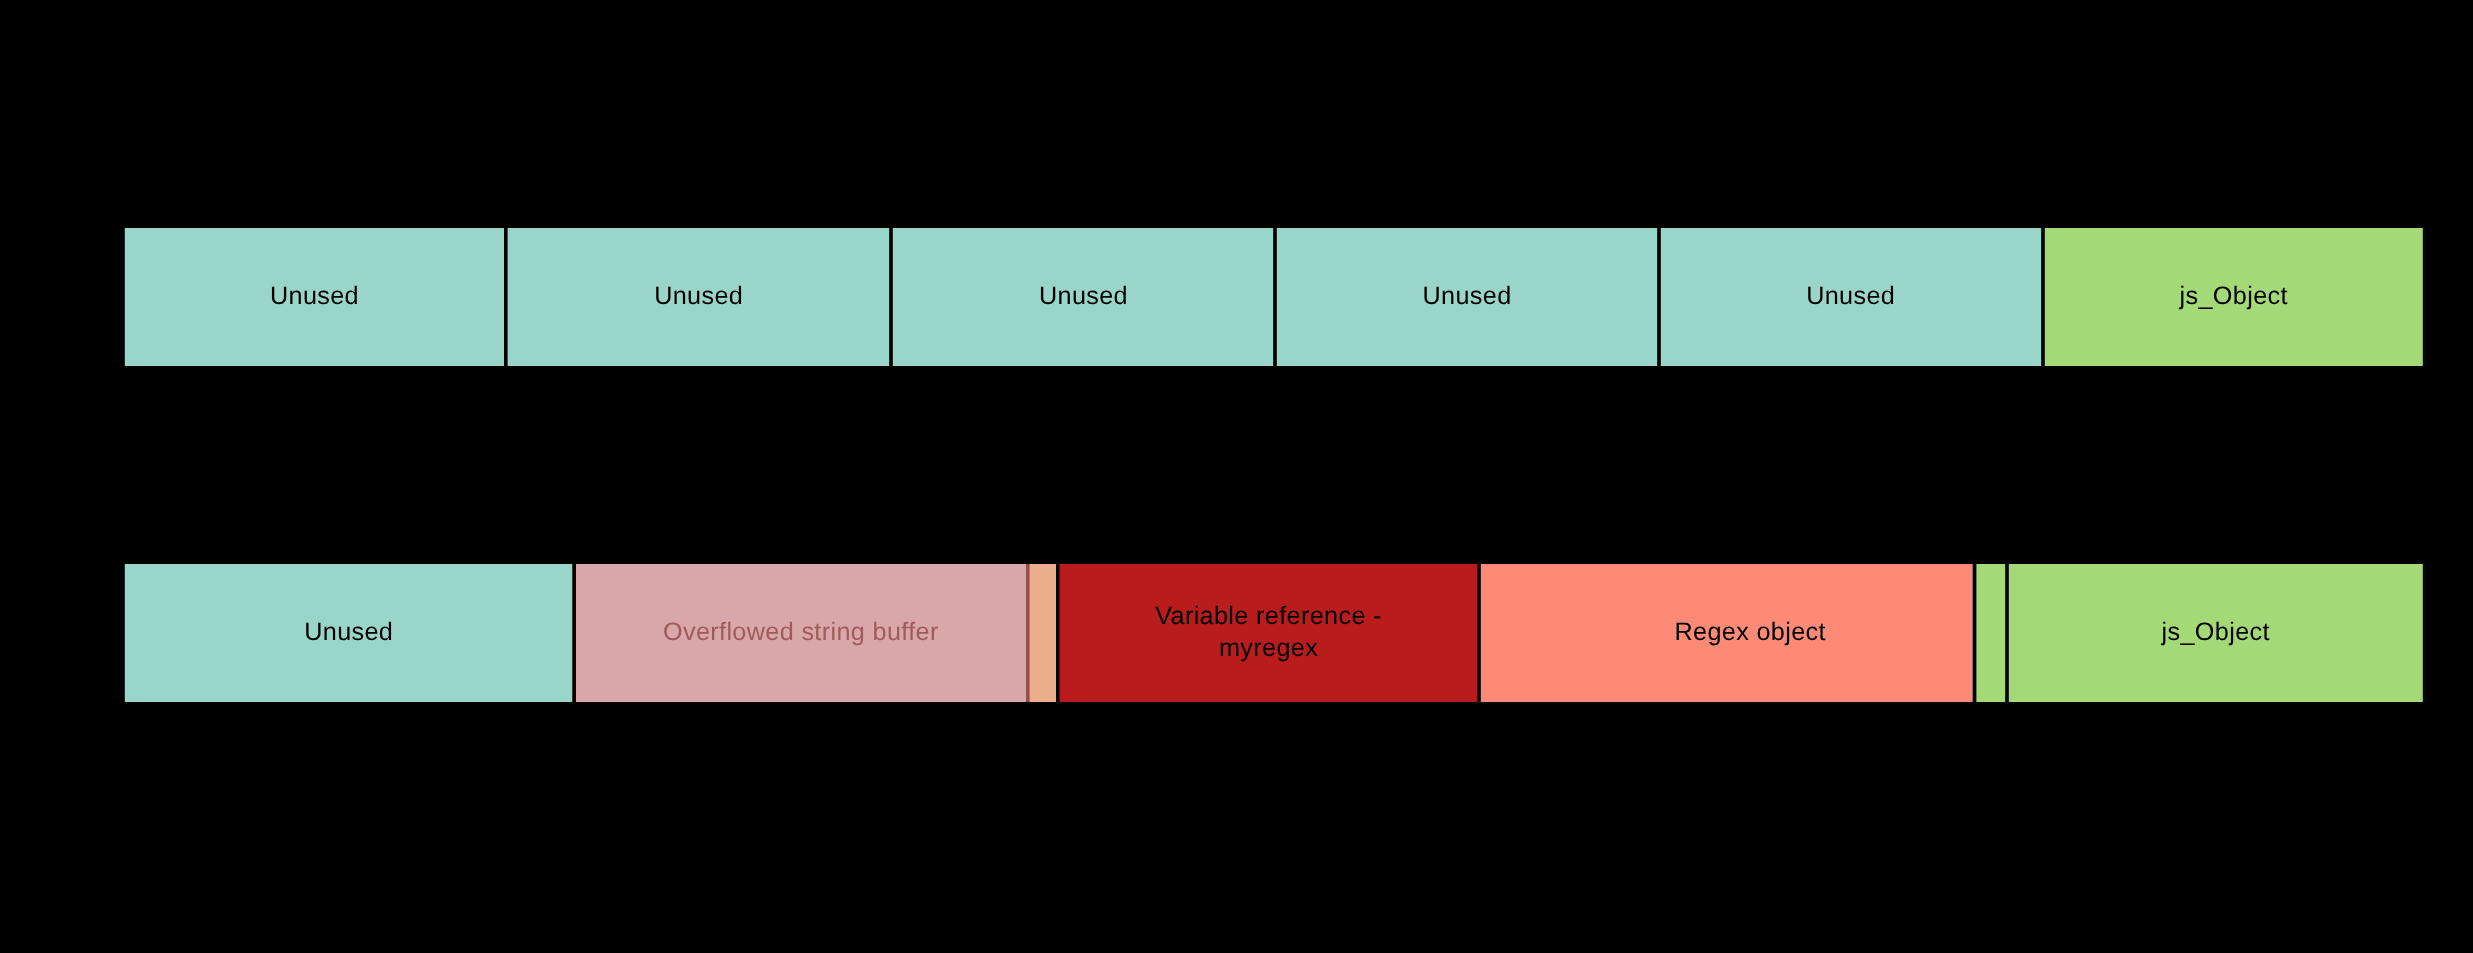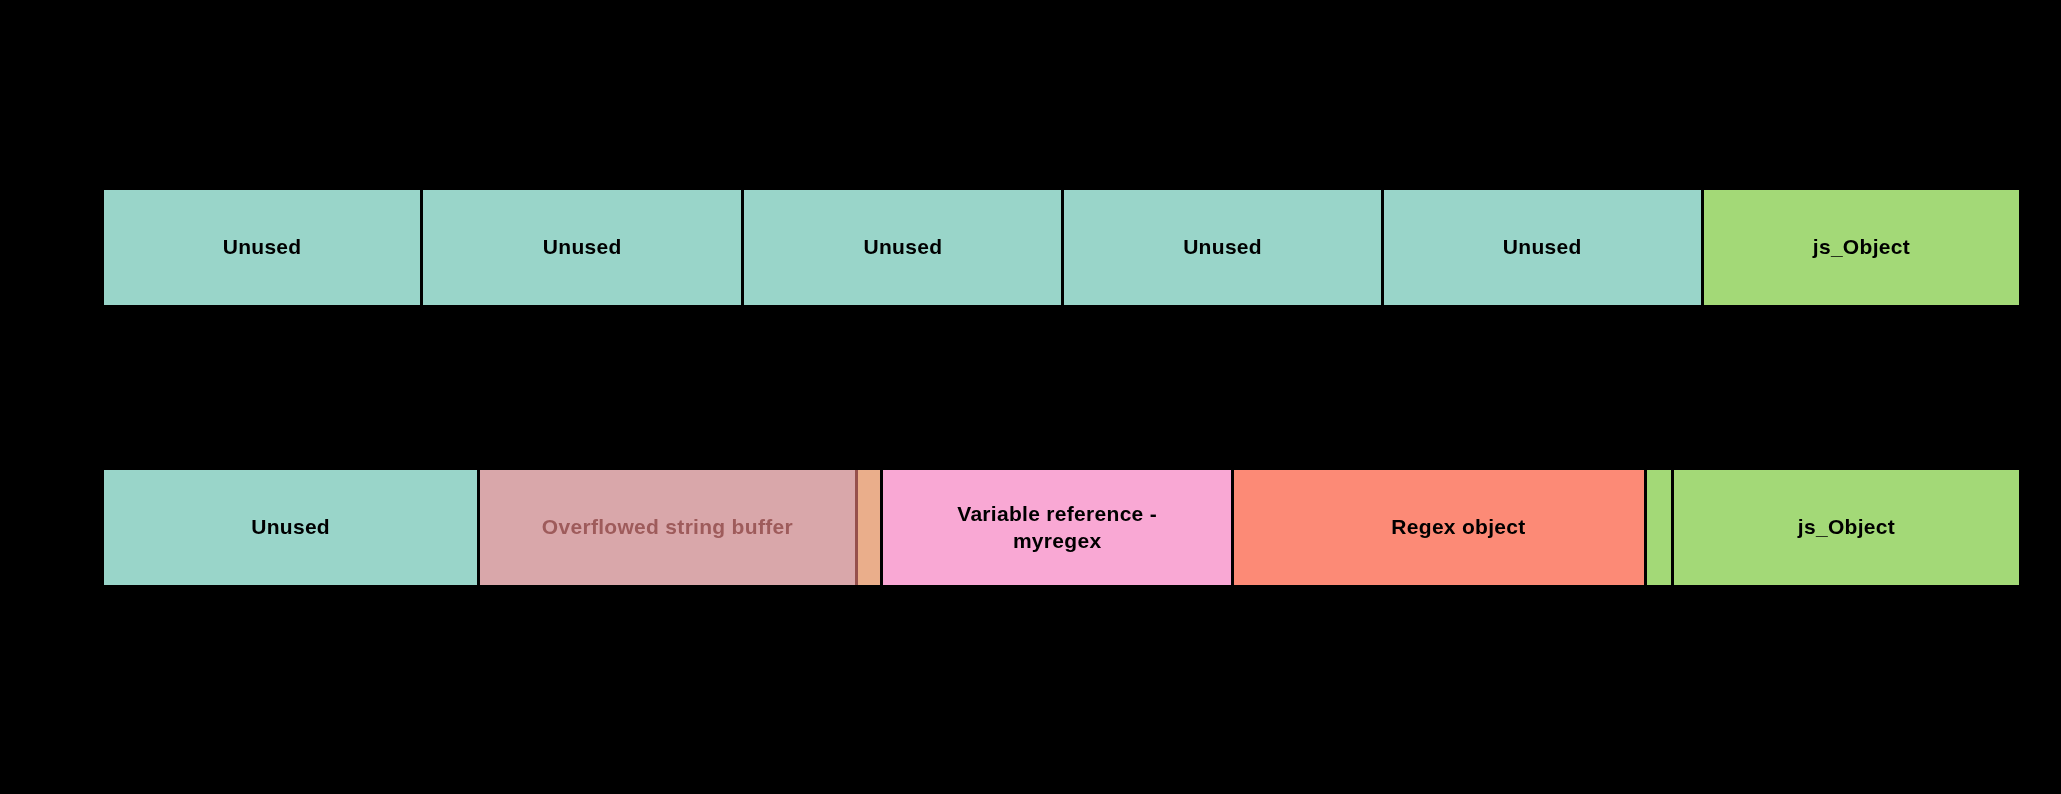--- a/index.html
+++ b/index.html
@@ -17,21 +17,20 @@
   }
   .memory-row {
     position: absolute;
     left: 102px;
     width: 1919px;
     height: 119px;
     display: flex;
     box-sizing: border-box;
     border: 2px solid #000000;
     background: #000000;
-    font-weight: bold;
   }
   #row-before { top: 188px; }
   #row-after  { top: 468px; }
   .segment {
     box-sizing: border-box;
     display: flex;
     align-items: center;
     justify-content: center;
     text-align: center;
     min-width: 0;
@@ -75,21 +74,21 @@
   <div id="row-after" class="memory-row">
       <div class="segment" style="flex-grow: 319; flex-basis: 0px; background: rgb(153, 213, 201);">
         <span class="block-label" style="color: rgb(0, 0, 0);">Unused</span>
       </div>
       <div class="segment" style="flex-grow: 320; flex-basis: 0px; background: rgb(217, 167, 170);">
         <span class="block-label" style="color: rgb(158, 91, 91);">Overflowed string buffer</span>
       </div>
       <div class="segment" style="flex-grow: 19; flex-basis: 0px; background: rgb(234, 174, 139); border-left-color: rgb(150, 80, 76);">
         <span class="block-label" style="color: rgb(0, 0, 0);"></span>
       </div>
-      <div class="segment" style="flex-grow: 298; flex-basis: 0px; background: #f9a8d4;">
+      <div class="segment" style="flex-grow: 298; flex-basis: 0px; background: #b91c1c;">
         <span class="block-label" style="color: rgb(0, 0, 0);">Variable reference -
 myregex</span>
       </div>
       <div class="segment" style="flex-grow: 318; flex-basis: 0px; background: rgb(252, 138, 118); padding-left: 38px;">
         <span class="block-label" style="color: rgb(0, 0, 0);">Regex object</span>
       </div>
       <div class="segment" style="flex-grow: 20; flex-basis: 0px; background: rgb(163, 217, 119);">
         <span class="block-label" style="color: rgb(0, 0, 0);"></span>
       </div>
       <div class="segment" style="flex-grow: 295; flex-basis: 0px; background: rgb(163, 217, 119);">

